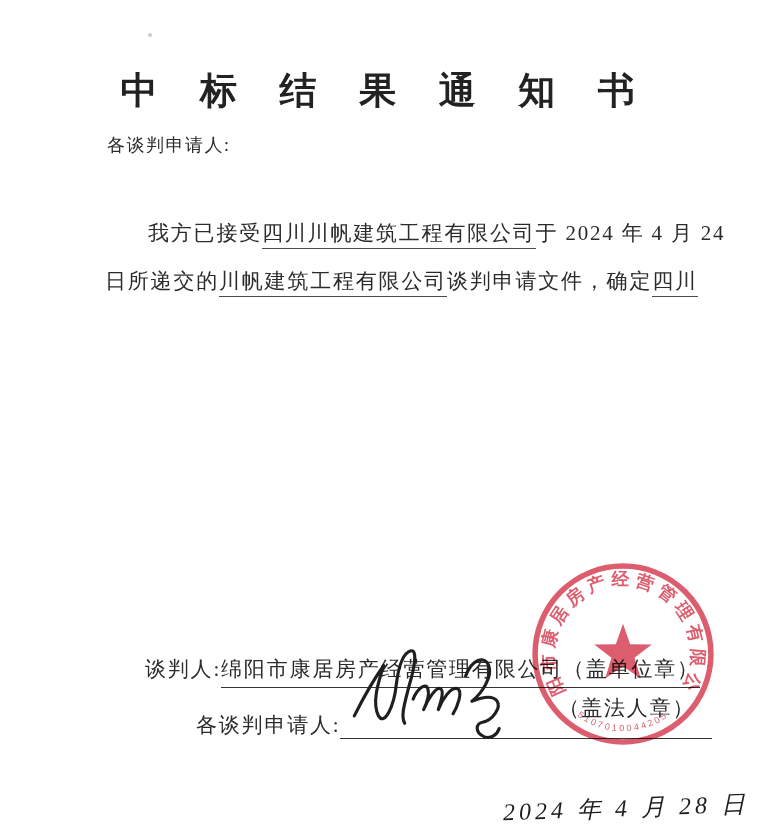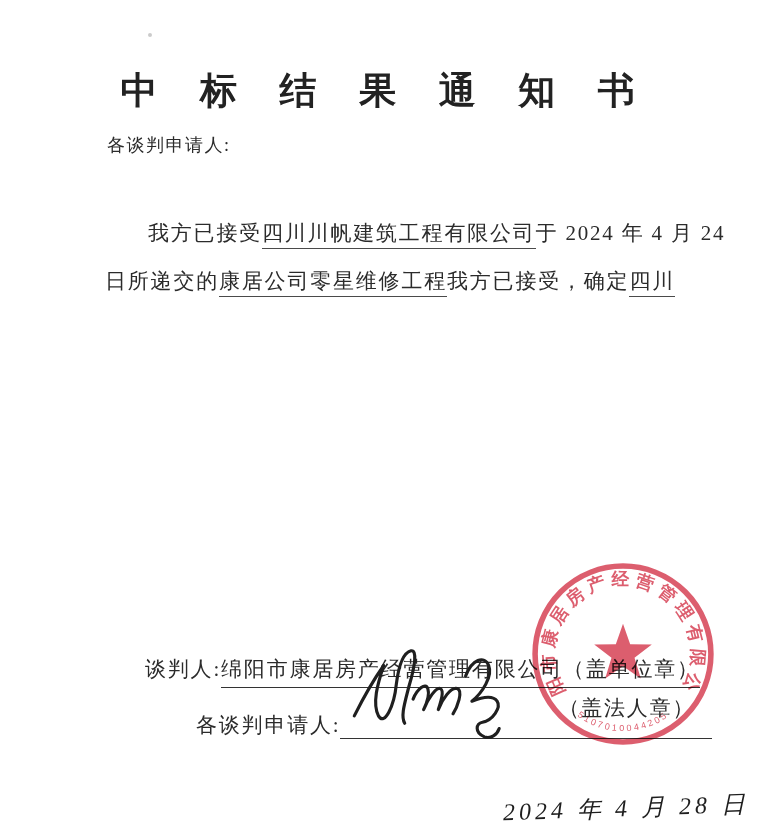--- a/index.html
+++ b/index.html
@@ -89,21 +89,21 @@
 <div class="page">
 
   <div class="abs speck"></div>
 
   <div class="abs doc-title">中 标 结 果 通 知 书</div>
 
   <div class="abs salutation">各谈判申请人:</div>
 
   <div class="abs body-line indent" style="top:219px"><span>我方已接受</span><span class="u">四川川帆建筑工程有限公司</span><span>于 2024 年 4 月 24</span></div>
 
-  <div class="abs body-line" style="top:267px"><span>日所递交的</span><span class="u">康居公司零星维修工程</span><span>我方已接受，确定</span><span class="u">四川</span></div>
+  <div class="abs body-line" style="top:267px"><span>日所递交的</span><span class="u">川帆建筑工程有限公司</span><span>谈判申请文件，确定</span><span class="u">四川</span></div>
 
 
 
   <div class="abs sign-line" style="top:655px; left:145px;"><span>谈判人:</span><span class="sign-underline">绵阳市康居房产经营管理有限公司（盖单位章）</span></div>
 
   <div class="abs sign-line" style="top:694px; left:196px;"><span>各谈判申请人:</span><span class="legal-underline"><span class="seal-note">（盖法人章）</span></span></div>
 
   <svg class="abs signature" viewBox="0 0 200 100" fill="none" stroke="#1f1f1f" stroke-width="3" stroke-linecap="round" stroke-linejoin="round">
     <path d="M6,68 C14,52 24,34 34,20 C28,38 23,56 29,68 C35,78 44,58 46,38 C48,22 52,8 60,6 C66,5 64,20 58,40 C54,56 50,68 54,75"></path>
     <path d="M62,52 C66,42 74,36 76,42 C78,48 74,58 72,62 C76,52 84,40 88,42 C92,44 88,56 86,62 C90,52 98,40 104,42 C110,44 104,60 100,66"></path>

